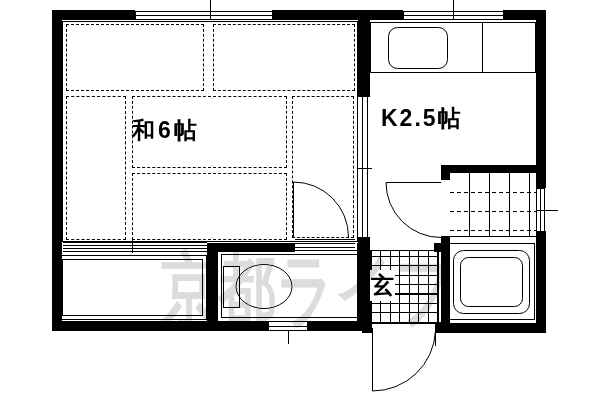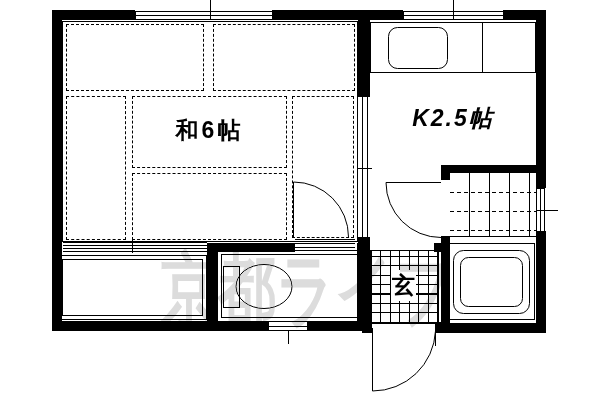--- a/index.html
+++ b/index.html
@@ -29,25 +29,25 @@
       repeating-linear-gradient(90deg,#000 0,#000 1px,transparent 1px,transparent 9.5px);
   }
   
   .bath-floor{
     left:450px;top:173px;width:86px;height:64px;z-index:2;box-sizing:border-box;
     border-bottom:1px solid #000;background-color:#fff;
     background-image:repeating-linear-gradient(90deg,transparent 0,transparent 19px,#000 19px,#000 20px);
   }
   svg.overlay{position:absolute;left:0;top:0;z-index:10;pointer-events:none;}
   .label{
-    position:absolute;z-index:20;display:flex;align-items:center;justify-content:center;
+    position:absolute;z-index:20;display:flex;align-items:center;
     color:#000;font-weight:bold;white-space:nowrap;
   }
   .label-washitsu{left:132px;top:100px;width:155px;height:60px;font-size:23px;letter-spacing:3px;}
-  .label-kitchen{left:370px;top:102px;width:166px;height:32px;font-size:23px;letter-spacing:2px;font-style:italic;}
+  .label-kitchen{left:381px;top:102px;width:166px;height:32px;font-size:23px;letter-spacing:2px;}
   .label-closet{left:62px;top:269px;width:141px;height:34px;font-size:21px;letter-spacing:8px;}
   .label-genkan{left:370px;top:268px;width:67px;height:34px;font-size:23px;}
   .label-genkan span{background:#fff;padding:0 1px;}
   .watermark{
     position:absolute;left:160px;top:249px;z-index:40;
     font-size:58px;font-weight:bold;line-height:1;letter-spacing:0;
     transform:scaleY(1.4);transform-origin:top left;
     mix-blend-mode:darken;white-space:nowrap;
   }
 </style>

